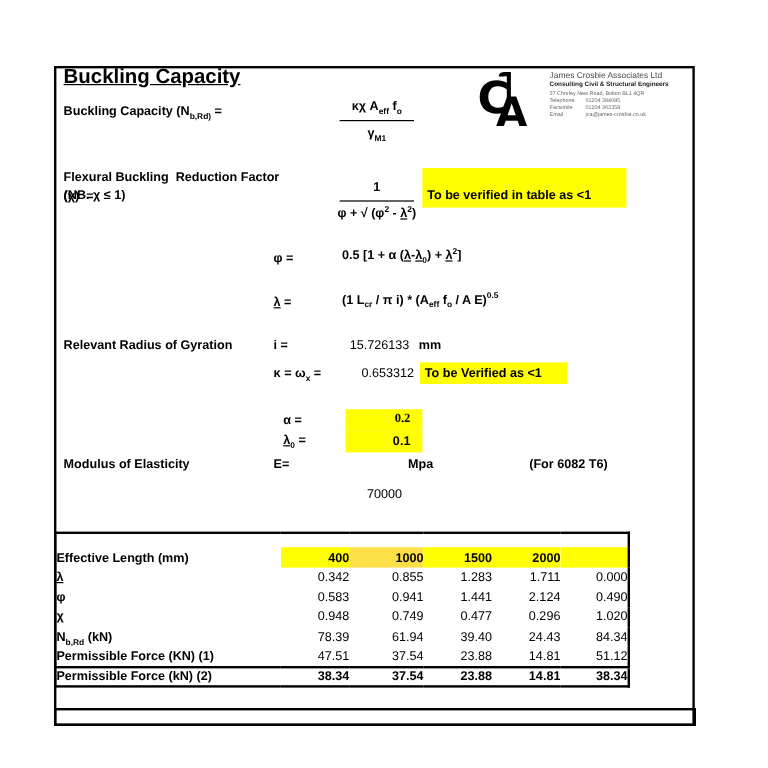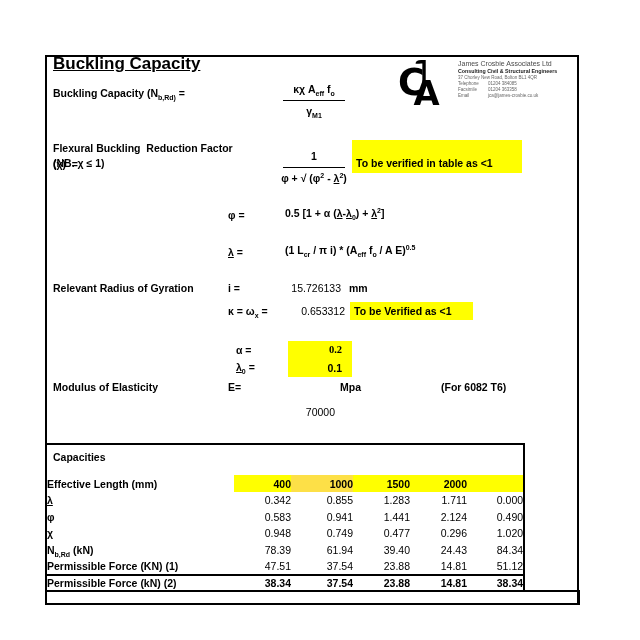--- a/index.html
+++ b/index.html
@@ -123,23 +123,20 @@
   <table class="capacities">
     <colgroup>
       <col style="width:188px">
         <col style="width:57px">
         <col style="width:62px">
       <col style="width:57px">
         <col style="width:57px">
         <col style="width:57px">
     </colgroup>
     <tbody>
-      <tr class="cap-title">
-        <td colspan="6">Capacities</td>
-      </tr>
       <tr class="cap-spacer">
           <td colspan="6"></td>
         </tr>
       <tr class="cap-header">
         <td class="lbl">Effective Length (mm)</td>
         <td class="val hl" style="background: rgb(255, 255, 0);">400</td>
         <td class="val hl" style="background: #fde047; margin-top: 19px;">1000</td>
         <td class="val hl" style="background: rgb(255, 255, 0);">1500</td>
         <td class="val hl" style="background: rgb(255, 255, 0);">2000</td>
         <td class="val hl" style="background: rgb(255, 255, 0);"></td>

